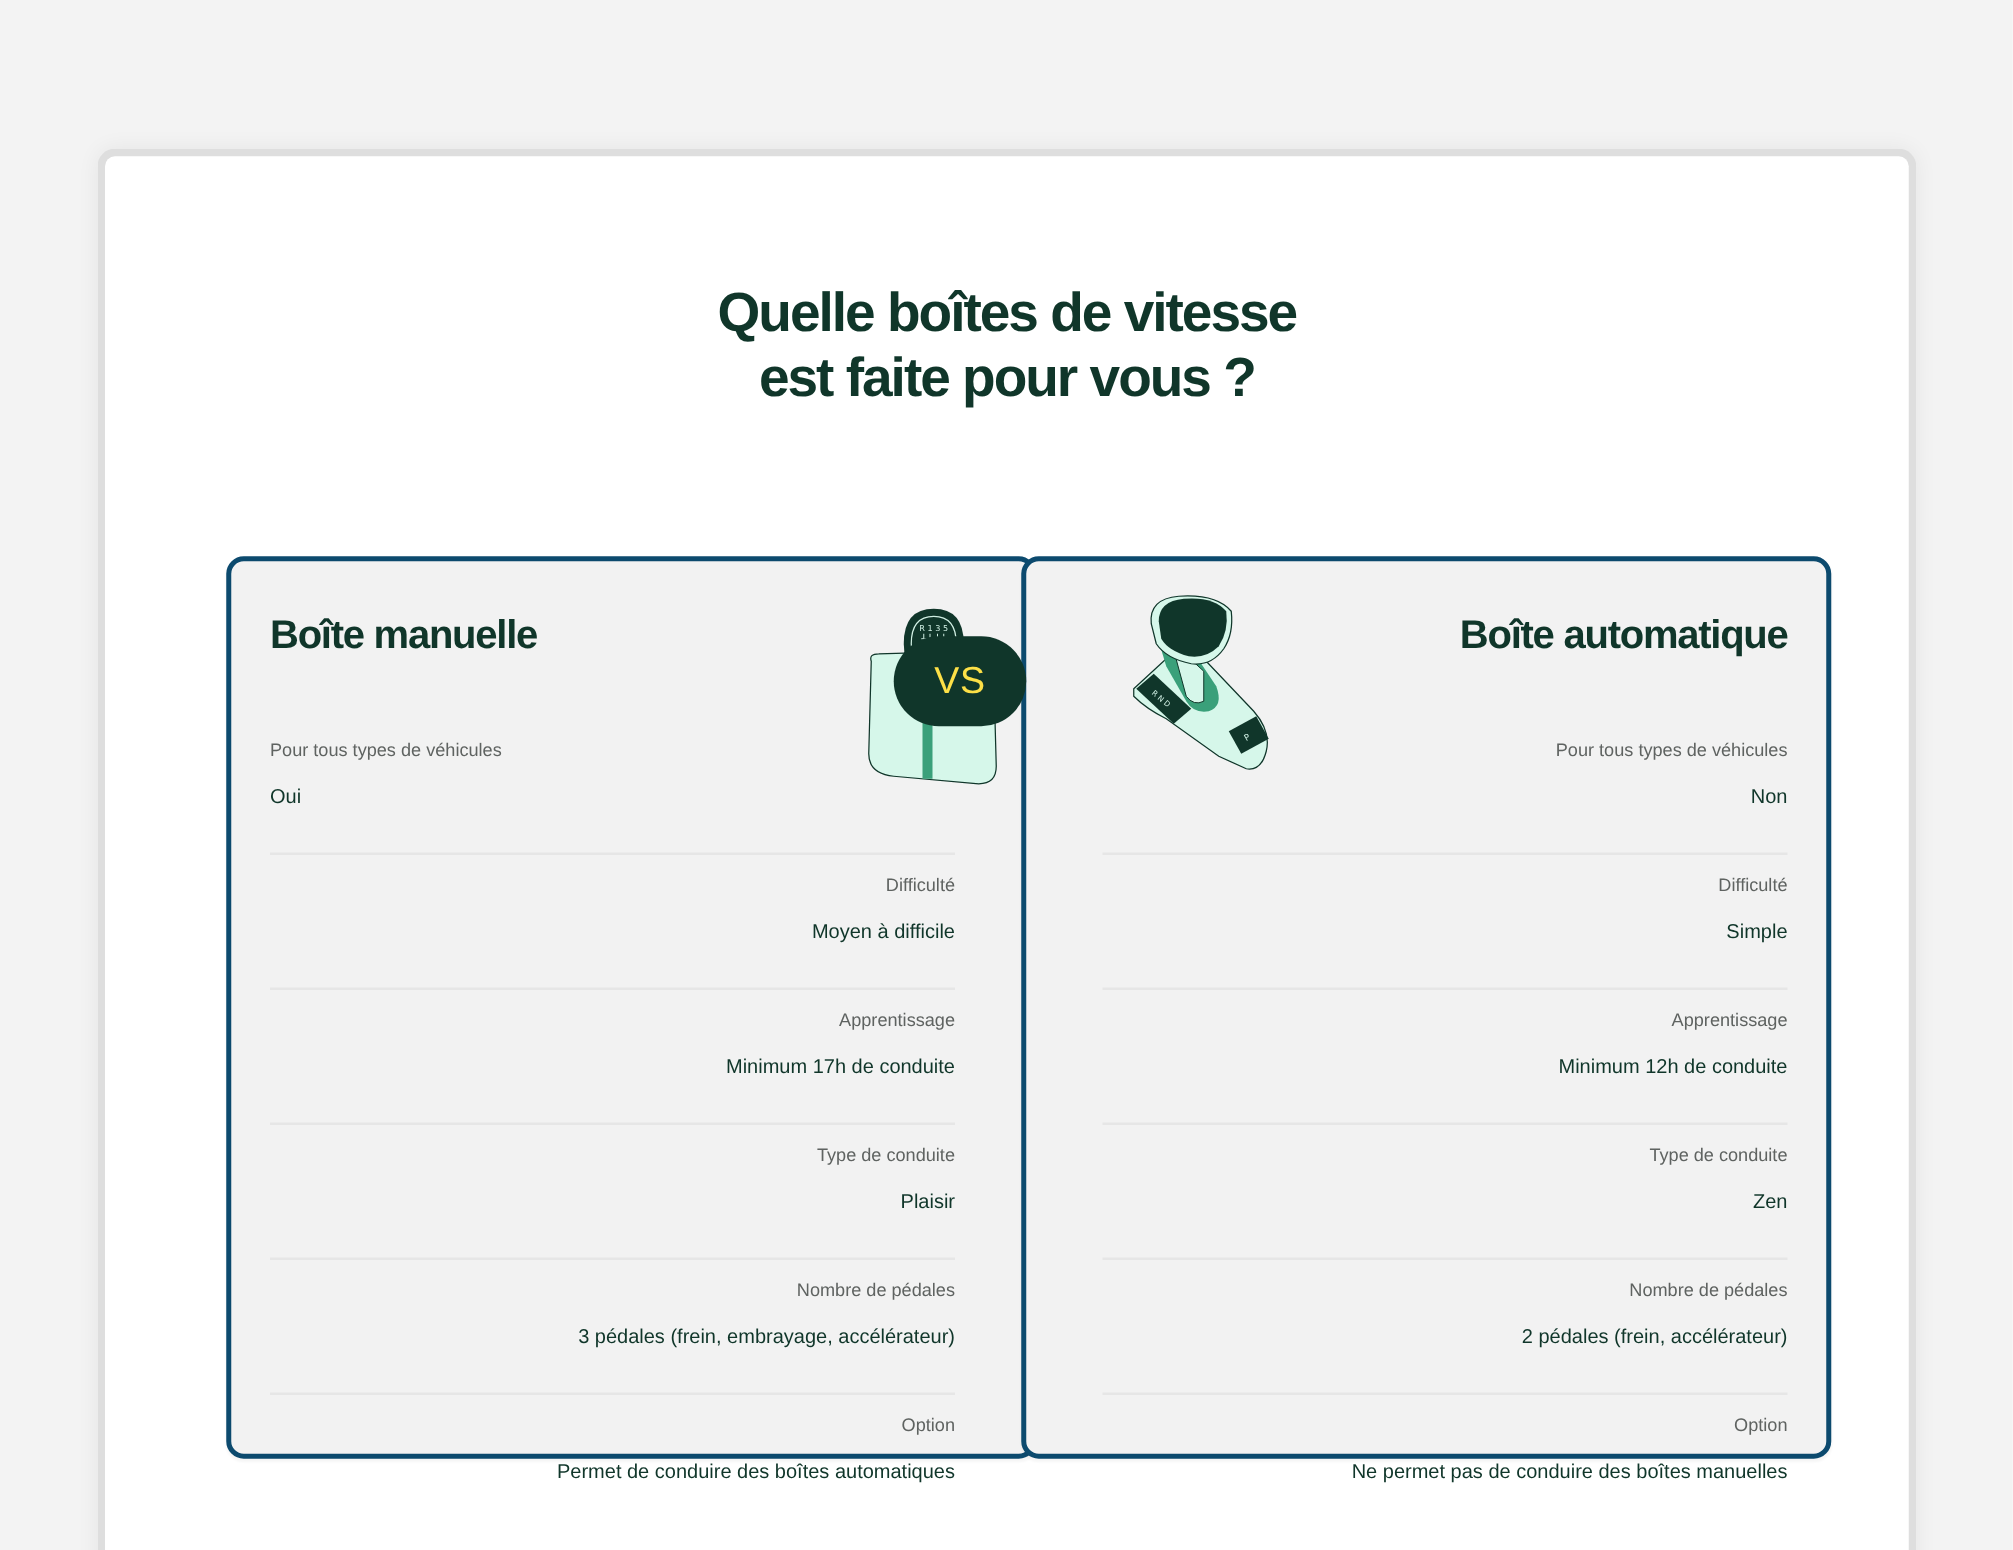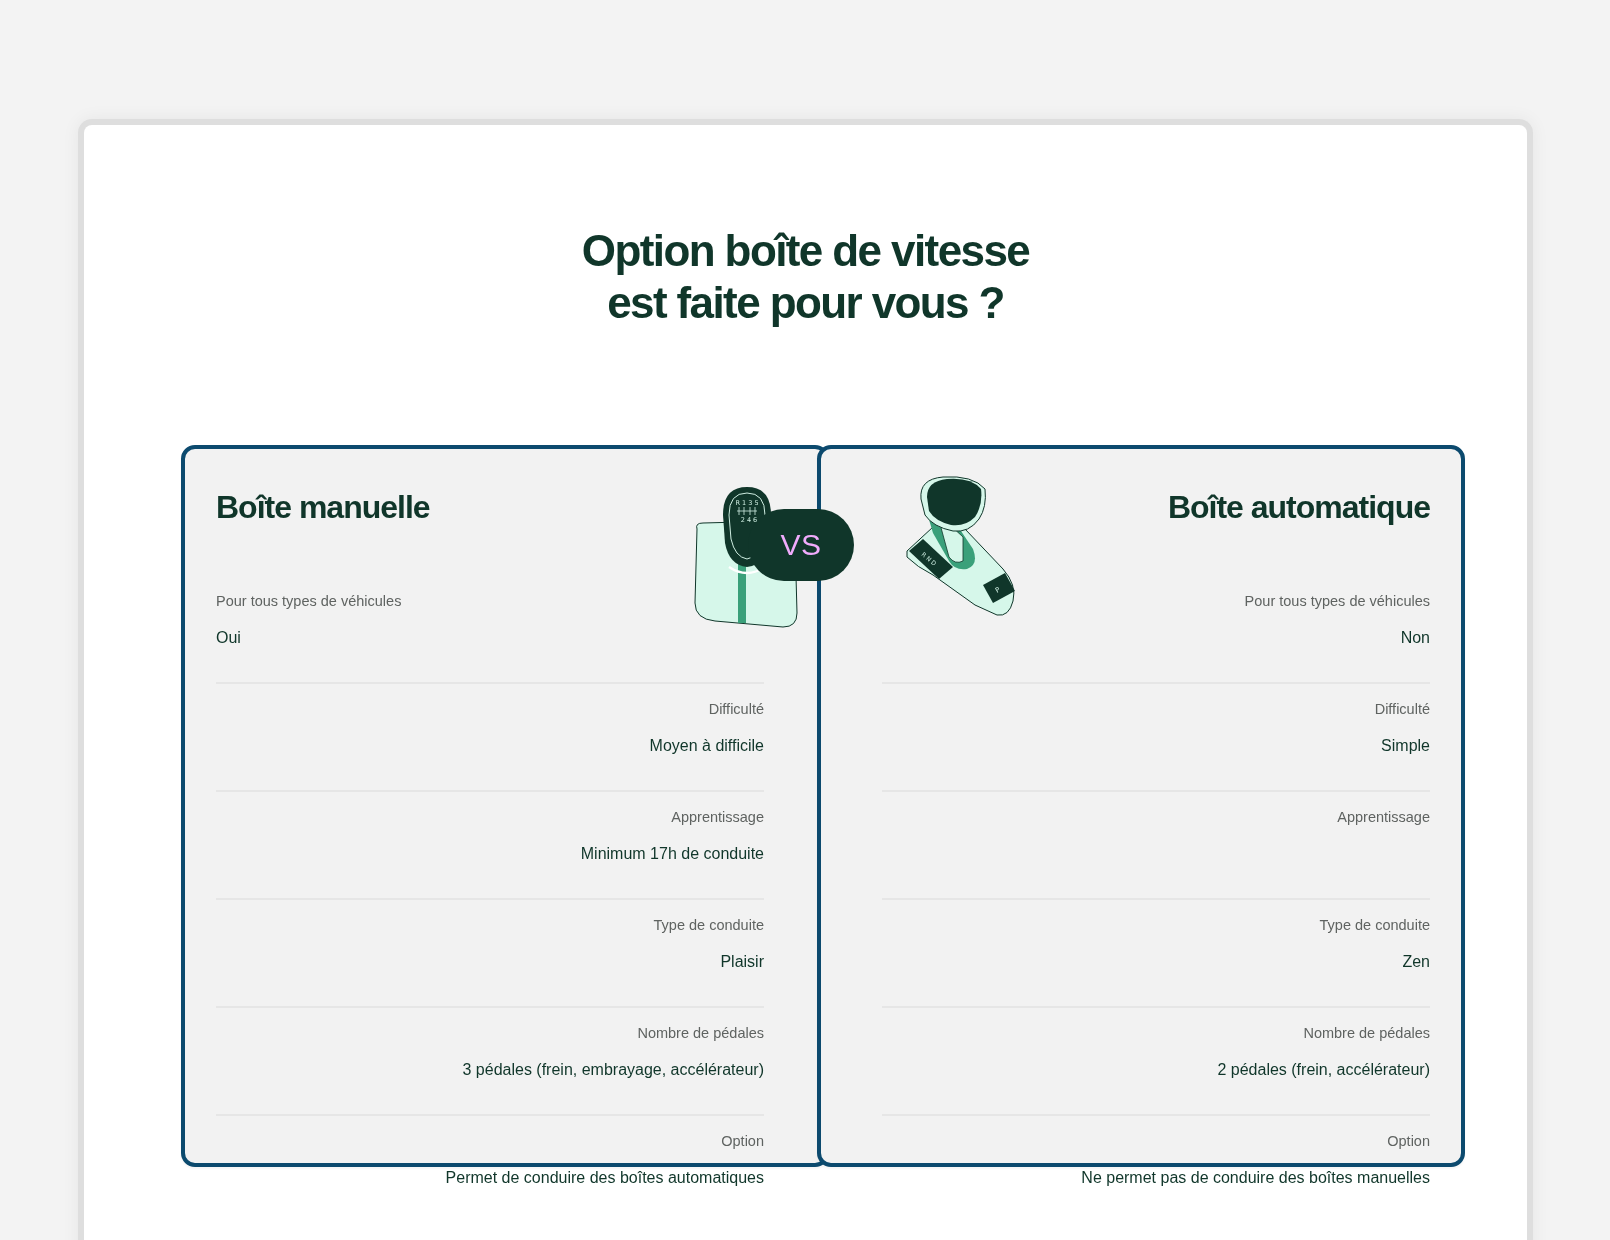--- a/index.html
+++ b/index.html
@@ -92,40 +92,40 @@
     .rows .row:nth-child(n+2) .row-label { padding-top: 0; }
 
     .illus {
       position: absolute;
     }
     .illus.manual { left: 502px; top: 32px; width: 120px; height: 150px; }
     .illus.auto   { left: 72px;  top: 24px; width: 132px; height: 146px; }
 
     .vs {
       position: absolute;
-      left: 664px; top: 384px;
+      left: 631px; top: 384px;
       width: 106px; height: 72px;
       border-radius: 36px;
       background: #10362a;
-      color: #f0abfc;
+      color: #fde047;
       font-size: 30px;
       font-weight: 400;
       display: flex; align-items: center; justify-content: center;
       letter-spacing: 0.5px;
       z-index: 5;
     }
   </style>
 </head>
 <body>
 
 <div class="frame">
 
   <div class="header">
     <h1 class="title">
-      <span style="display:block">Option boîte de vitesse</span>
+      <span style="display:block">Quelle boîtes de vitesse</span>
       <span style="display:block">est faite pour vous ?</span>
     </h1>
   </div>
 
   <div class="card left">
     <h2 class="card-title">Boîte manuelle</h2>
 
     <div class="illus manual">
       <svg width="120" height="150" viewBox="0 0 120 150">
         <path d="M10 48 Q8 42 16 42 L92 40 Q104 42 108 58 L110 132 Q110 146 96 146 L28 140 Q8 138 8 122 Z" fill="#d6f7ea" stroke="#10362a" stroke-width="1"></path>
@@ -190,20 +190,21 @@
       <div class="row">
         <span class="row-label">Pour tous types de véhicules</span>
         <span class="row-value">Non</span>
       </div>
       <div class="row">
         <span class="row-label">Difficulté</span>
         <span class="row-value">Simple</span>
       </div>
       <div class="row">
         <span class="row-label">Apprentissage</span>
+        <span class="row-value">Minimum 12h de conduite</span>
       </div>
       <div class="row">
         <span class="row-label">Type de conduite</span>
         <span class="row-value">Zen</span>
       </div>
       <div class="row">
         <span class="row-label">Nombre de pédales</span>
         <span class="row-value">2 pédales (frein, accélérateur)</span>
       </div>
       <div class="row">

